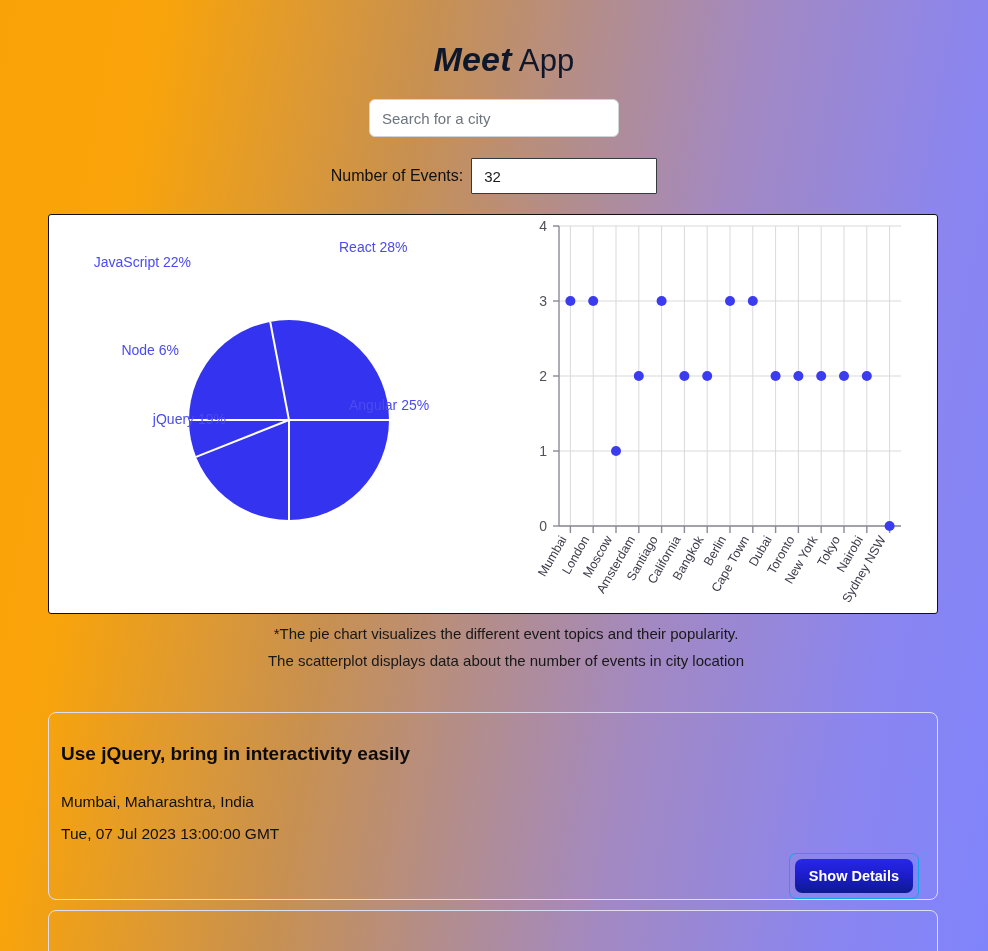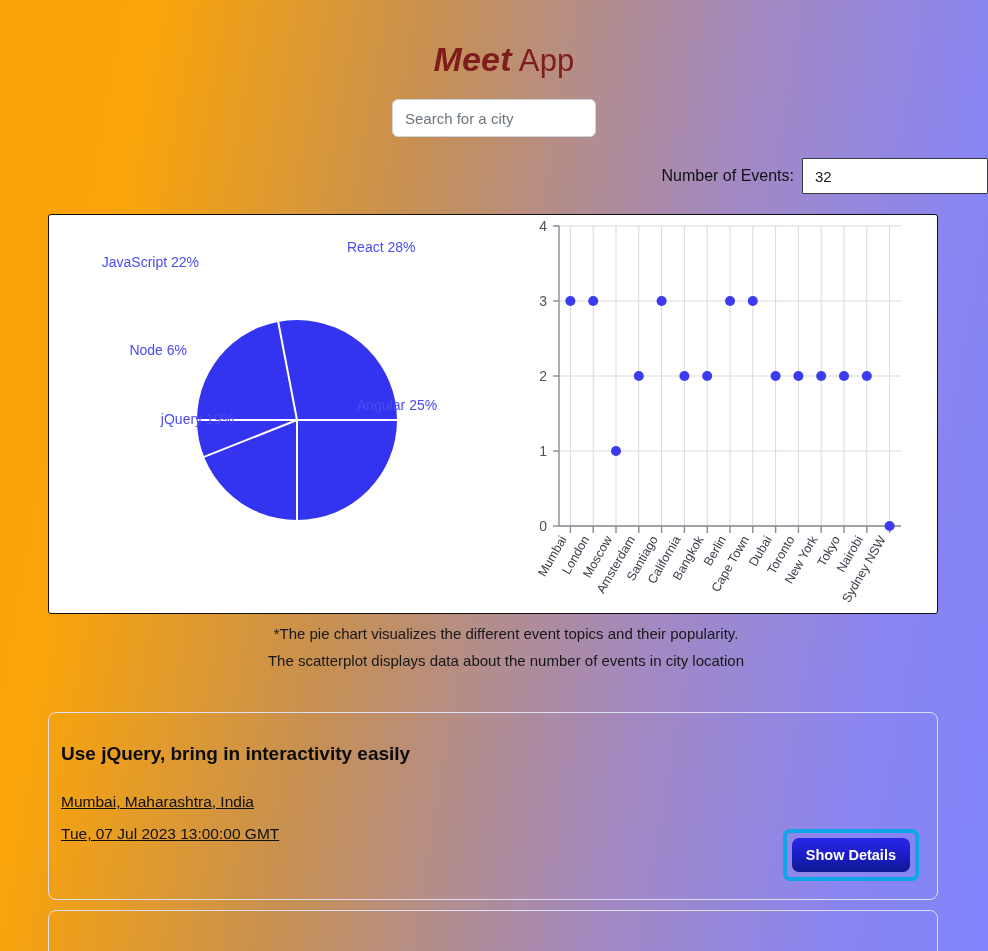--- a/index.html
+++ b/index.html
@@ -21,55 +21,55 @@
     height: 951px;
   }
 
   
   .app-title {
     text-align: center;
     margin: 0;
     padding-top: 40px;
     font-size: 31px;
     font-weight: 400;
-    color: #7f1d1d;
+    color: #0f172a;
     letter-spacing: 0.2px;
     padding-left: 20px;
   }
   .app-title .brand {
     font-weight: 700;
     font-style: italic;
     font-size: 34px;
   }
   .app-title .suffix { font-weight: 400; }
 
   
   .search-row {
     display: flex;
     justify-content: center;
     margin-top: 20px;
   }
   .city-search {
-    width: 204px;
+    width: 250px;
     height: 38px;
     padding: 6px 12px;
     font-size: 15px;
     font-family: "Liberation Sans", sans-serif;
     color: #212529;
     background: #ffffff;
     border: 1px solid #ced4da;
     border-radius: 6px;
     outline: none;
   }
   .city-search::placeholder { color: #6c757d; }
 
   
   .noe-row {
     display: flex;
-    justify-content: flex-end;
+    justify-content: center;
     align-items: center;
     margin-top: 21px;
     gap: 8px;
   }
   .noe-label {
     font-size: 16px;
     color: #111;
   }
   .noe-input {
     width: 186px;
@@ -97,21 +97,21 @@
     overflow: hidden;
   }
   .charts-inner {
     position: relative;
     width: 100%;
     height: 100%;
   }
 
   .pie-wrap {
     position: absolute;
-    left: 8px; top: 0;
+    left: 0; top: 0;
     width: 450px; height: 400px;
   }
   .scatter-wrap {
     position: absolute;
     left: 440px; top: 0;
     width: 450px; height: 400px;
   }
 
   .plot-label {
     font-family: "Liberation Sans", sans-serif;
@@ -163,27 +163,26 @@
     margin: 0 0 28px 0;
     font-size: 19px;
     font-weight: 700;
     color: #0b0b0b;
     font-family: "Liberation Sans", sans-serif;
   }
   .event-location, .event-date {
     margin: 0 0 14px 0;
     font-size: 15.5px;
     color: #101010;
-    text-decoration: underline;
   }
   .details-wrap {
     position: absolute;
     right: 18px;
-    bottom: 18px;
-    border: 4px solid #0ea5e9;
+    bottom: 0;
+    border: 1px solid #0ea5e9;
     border-radius: 7px;
     padding: 5px;
   }
   .details-button {
     display: block;
     padding: 9px 14px;
     font-size: 14.5px;
     font-weight: 700;
     font-family: "Liberation Sans", sans-serif;
     color: #ffffff;

